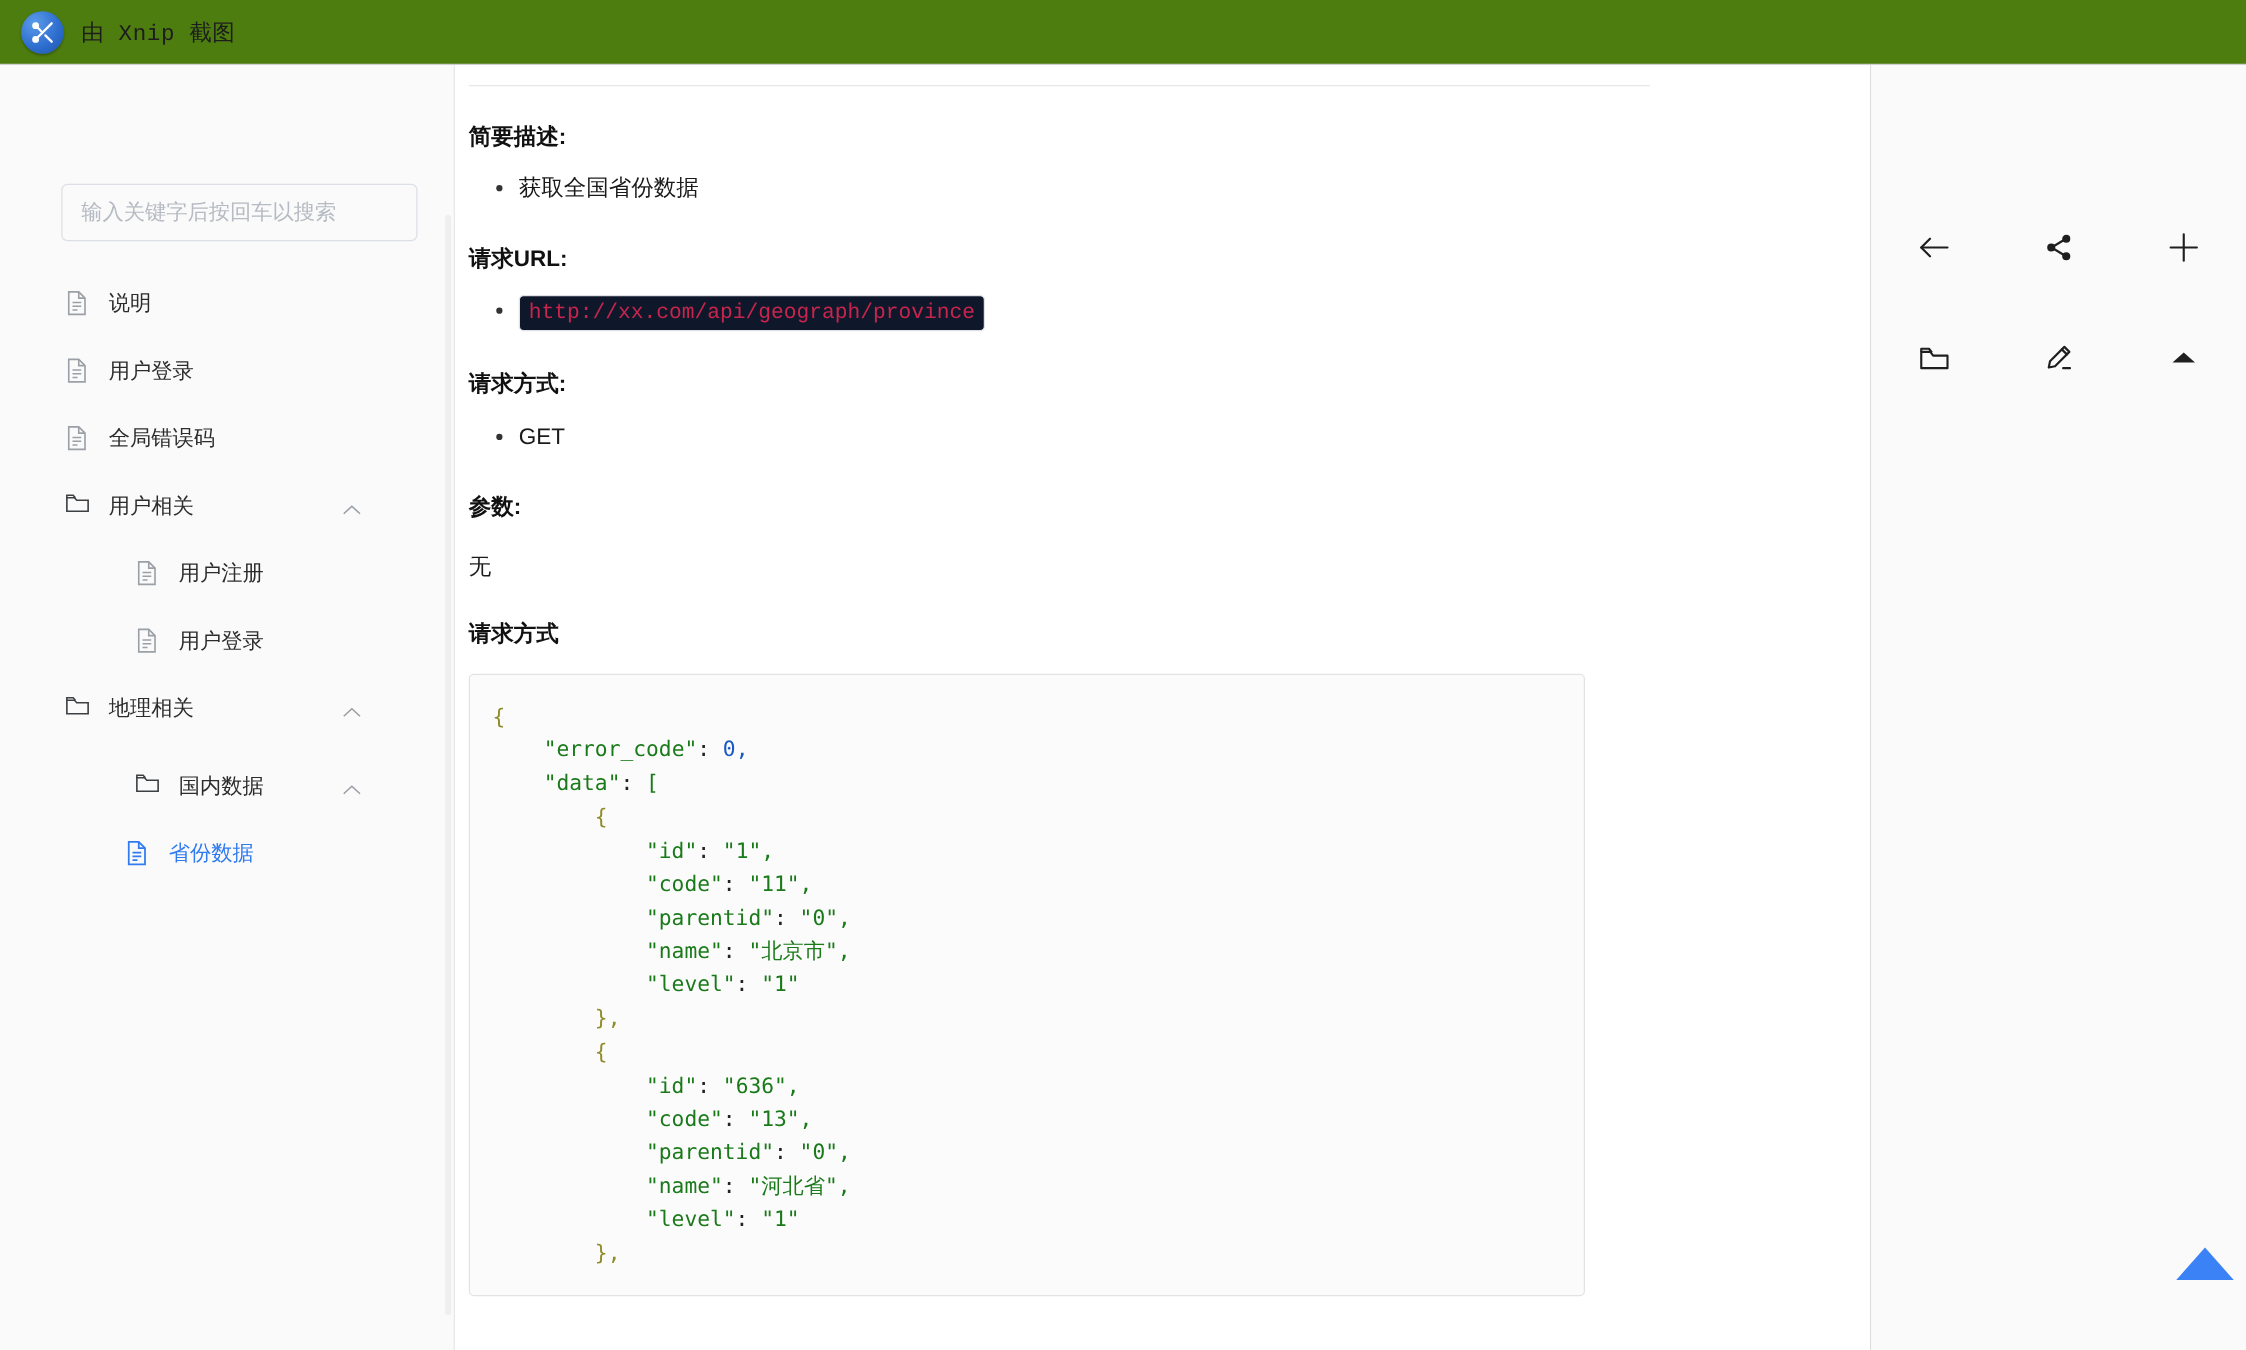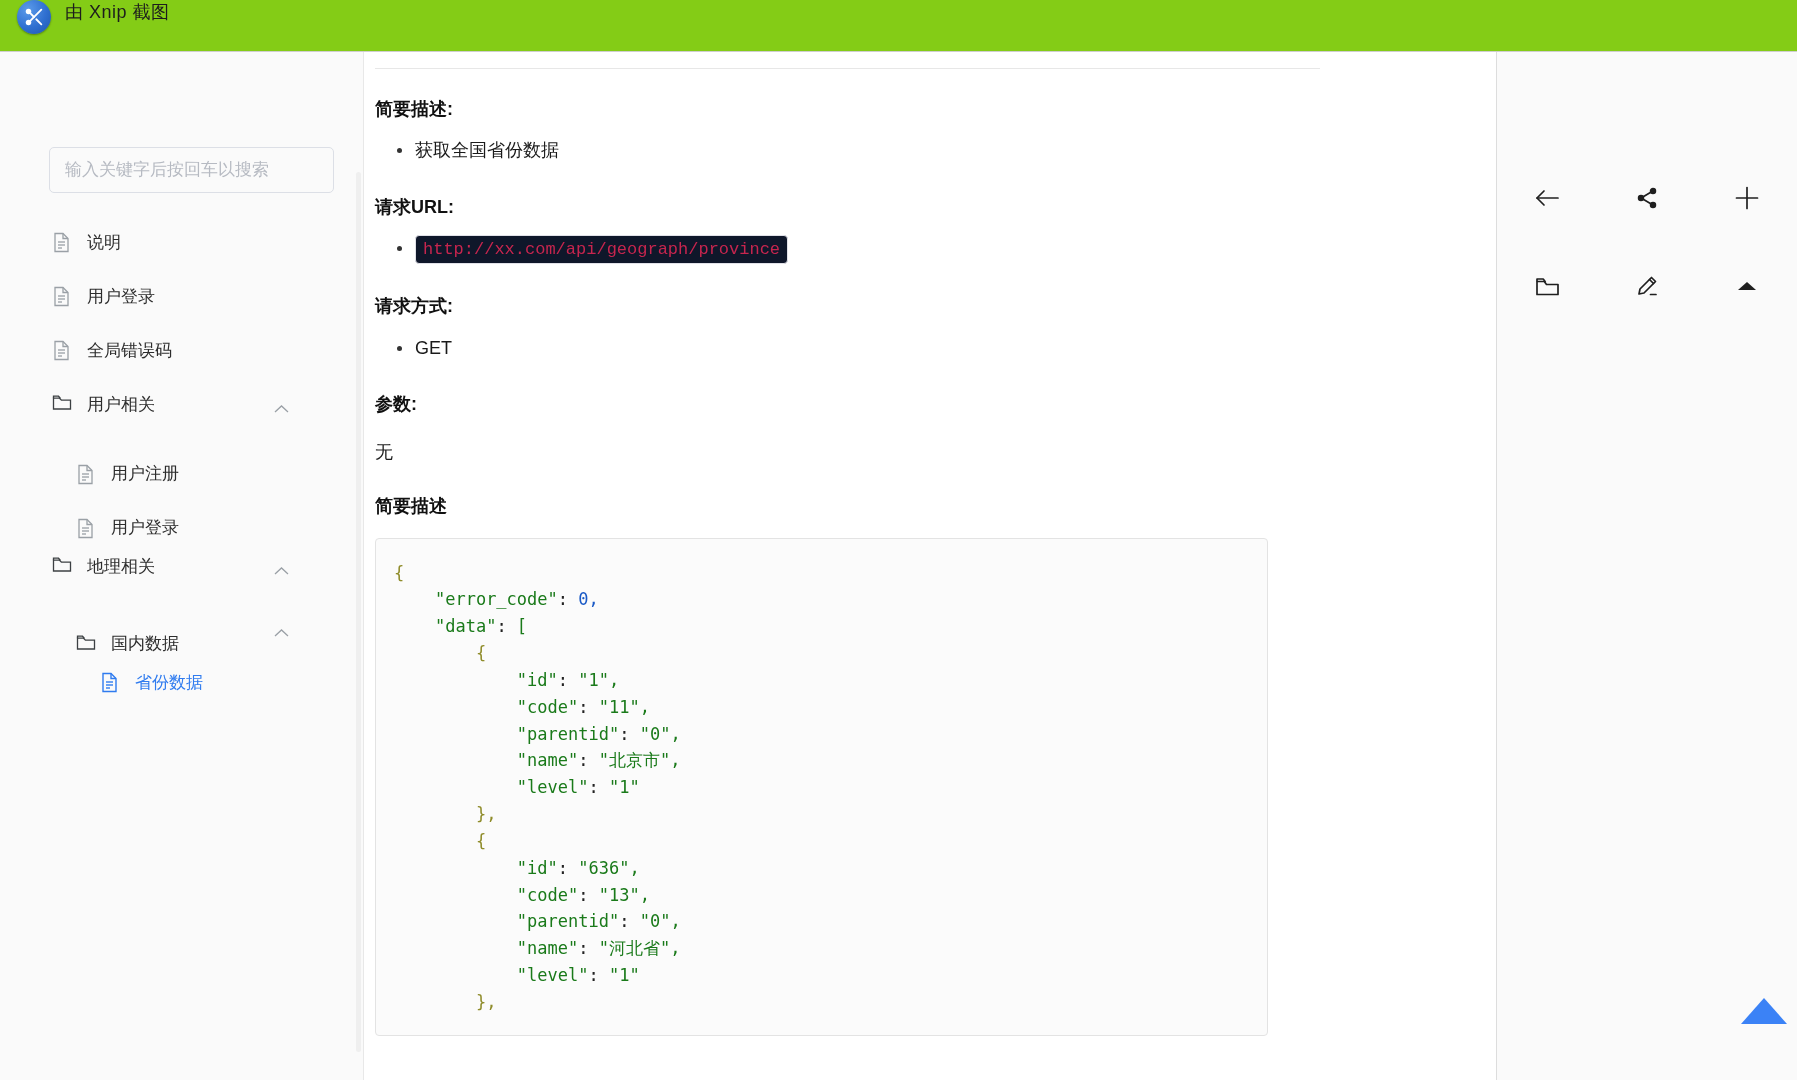--- a/index.html
+++ b/index.html
@@ -8,24 +8,25 @@
     width: 1797px; height: 1080px;
     overflow: hidden;
     font-family: "Liberation Sans", "DejaVu Sans", sans-serif;
     background: #ffffff;
   }
 
   
   .titlebar {
     position: absolute; top: 0; left: 0;
     width: 1797px; height: 52px;
-    background: #84cc16;
+    background: #4d7c0f;
     border-bottom: 1px solid #cfcfcf;
-    display: flex; align-items: flex-start;
+    display: flex; align-items: center;
     padding-left: 17px;
+    font-family: Liberation Mono, monospace;
   }
   .xnip-icon {
     width: 34px; height: 34px; border-radius: 50%;
     background: radial-gradient(circle at 32% 28%, #5b9bea 0%, #2f6fd0 55%, #1d56ad 100%);
     display: flex; align-items: center; justify-content: center;
     box-shadow: 0 1px 2px rgba(0,0,0,.35);
     flex: 0 0 auto;
   }
   .titlebar-text {
     margin-left: 14px;
@@ -61,21 +62,21 @@
 
   .nav { margin-top: 22px; }
   .nav-item {
     display: flex; align-items: center;
     height: 54px;
     padding-left: 52px; padding-right: 22px;
     cursor: default;
     position: relative;
   }
   .nav-item.lvl1 { padding-left: 52px; }
-  .nav-item.lvl2 { padding-left: 76px; align-items: flex-end; }
+  .nav-item.lvl2 { padding-left: 108px; }
   .nav-item.lvl3 { padding-left: 100px; }
   .nav-icon {
     width: 19px; height: 21px; flex: 0 0 auto;
     display: block;
   }
   .nav-label {
     margin-left: 16px;
     font-size: 17px;
     color: #2c2c2c;
     white-space: nowrap;
@@ -385,21 +386,21 @@
         </ul>
 
         <div class="h-label">请求方式:</div>
         <ul class="bullets">
           <li>GET</li>
         </ul>
 
         <div class="h-label">参数:</div>
         <div class="plain-text">无</div>
 
-        <div class="h-plain">简要描述</div>
+        <div class="h-plain">请求方式</div>
 
         <pre class="codeblock"><code id="code-target"><span class="tok-punct">{</span>
     <span class="tok-key">"error_code"</span><span class="tok-plain">: </span><span class="tok-num">0</span><span class="tok-num">,</span>
     <span class="tok-key">"data"</span><span class="tok-plain">: </span><span class="tok-str">[</span>
         <span class="tok-punct">{</span>
             <span class="tok-key">"id"</span><span class="tok-plain">: </span><span class="tok-str">"1",</span>
             <span class="tok-key">"code"</span><span class="tok-plain">: </span><span class="tok-str">"11",</span>
             <span class="tok-key">"parentid"</span><span class="tok-plain">: </span><span class="tok-str">"0",</span>
             <span class="tok-key">"name"</span><span class="tok-plain">: </span><span class="tok-str">"北京市",</span>
             <span class="tok-key">"level"</span><span class="tok-plain">: </span><span class="tok-str">"1"</span>

